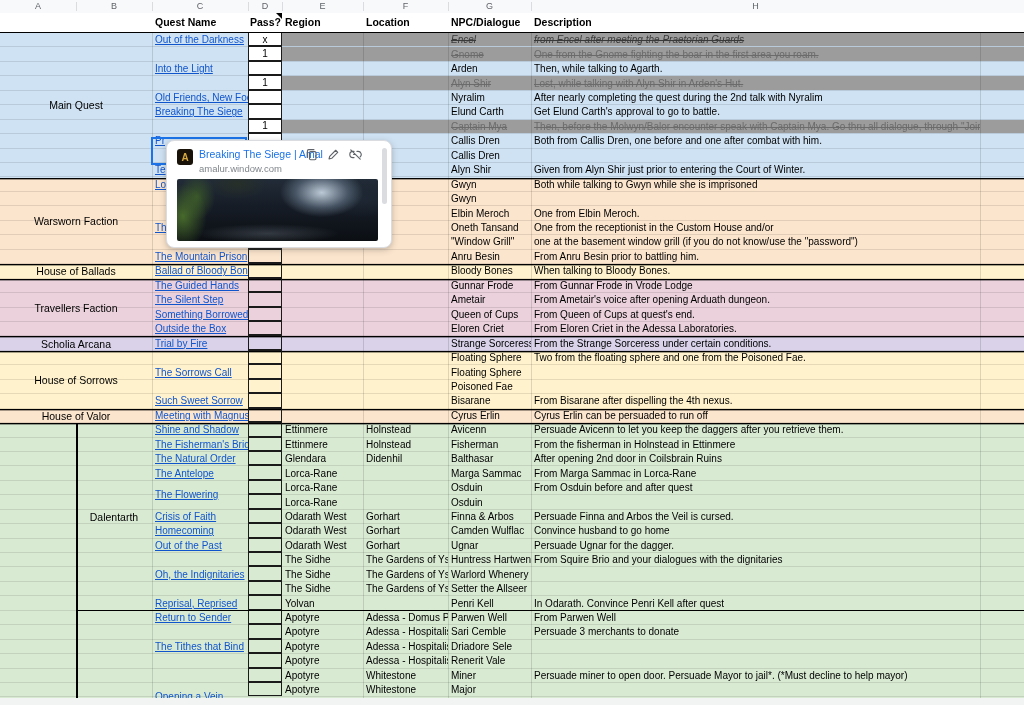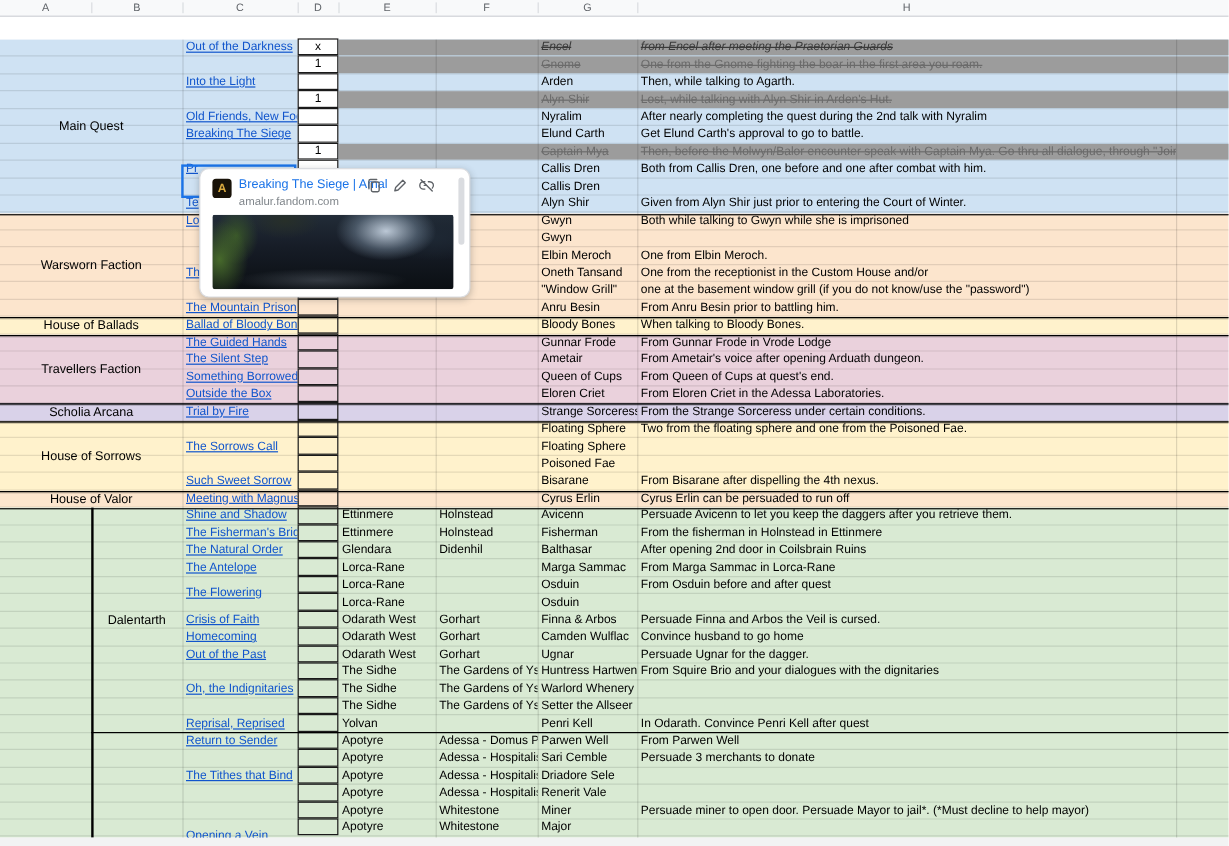--- a/index.html
+++ b/index.html
@@ -97,20 +97,29 @@
       <span style="left: 322.5px;">E</span>
       <i class="letter-sep" style="left: 282px;"></i>
       <span style="left: 405.5px;">F</span>
       <i class="letter-sep" style="left: 363px;"></i>
       <span style="left: 489.5px;">G</span>
       <i class="letter-sep" style="left: 448px;"></i>
       <span style="left: 755.5px;">H</span>
       <i class="letter-sep" style="left: 531px;"></i>
     </div>
 
+  <div id="colheads">
+    <div class="h" style="left:152px;width:96px;">Quest Name</div>
+    <div class="h" style="left:248px;width:34px;padding-left:2px;">Pass?</div>
+    <div class="note-tri" style="left:276px;top:0;"></div>
+    <div class="h" style="left:282px;width:81px;">Region</div>
+    <div class="h" style="left:363px;width:85px;">Location</div>
+    <div class="h" style="left:448px;width:83px;">NPC/Dialogue</div>
+    <div class="h" style="left:531px;width:449px;">Description</div>
+  </div>
 
   <div id="rows">
       <div class="section" style="background: rgb(207, 226, 243); height: 144.5px;">
         <div class="sec-label" style="top: 0px; height: 100%;">Main Quest</div>
         <div class="row" style="height: 14.45px;">
           <div class="grayband"></div>
           <div class="cell " style="left: 152px; width: 96px;">
             <a class="qlink">Out of the Darkness</a>
           </div>
           <div class="passbox white">x</div>
@@ -510,18 +519,18 @@
       </span>
       <span class="pv-ic">
         <svg viewBox="0 0 16 16">
             <path d="M6.2 4.2h-1.4a3.8 3.8 0 0 0 0 7.6h1.4"></path>
             <path d="M9.8 4.2h1.4a3.8 3.8 0 0 1 2.6 6.6"></path>
             <path d="M5.6 8h2.2"></path>
             <line x1="2.2" y1="2.2" x2="13.8" y2="13.8"></line>
           </svg>
       </span>
     </div>
-    <div class="pv-url">amalur.fandom.com</div>
+    <div class="pv-url">amalur.window.com</div>
     <div class="pv-thumb"></div>
     <div class="pv-scroll"></div>
   </div>
 
 </div>
 
 </body></html>

